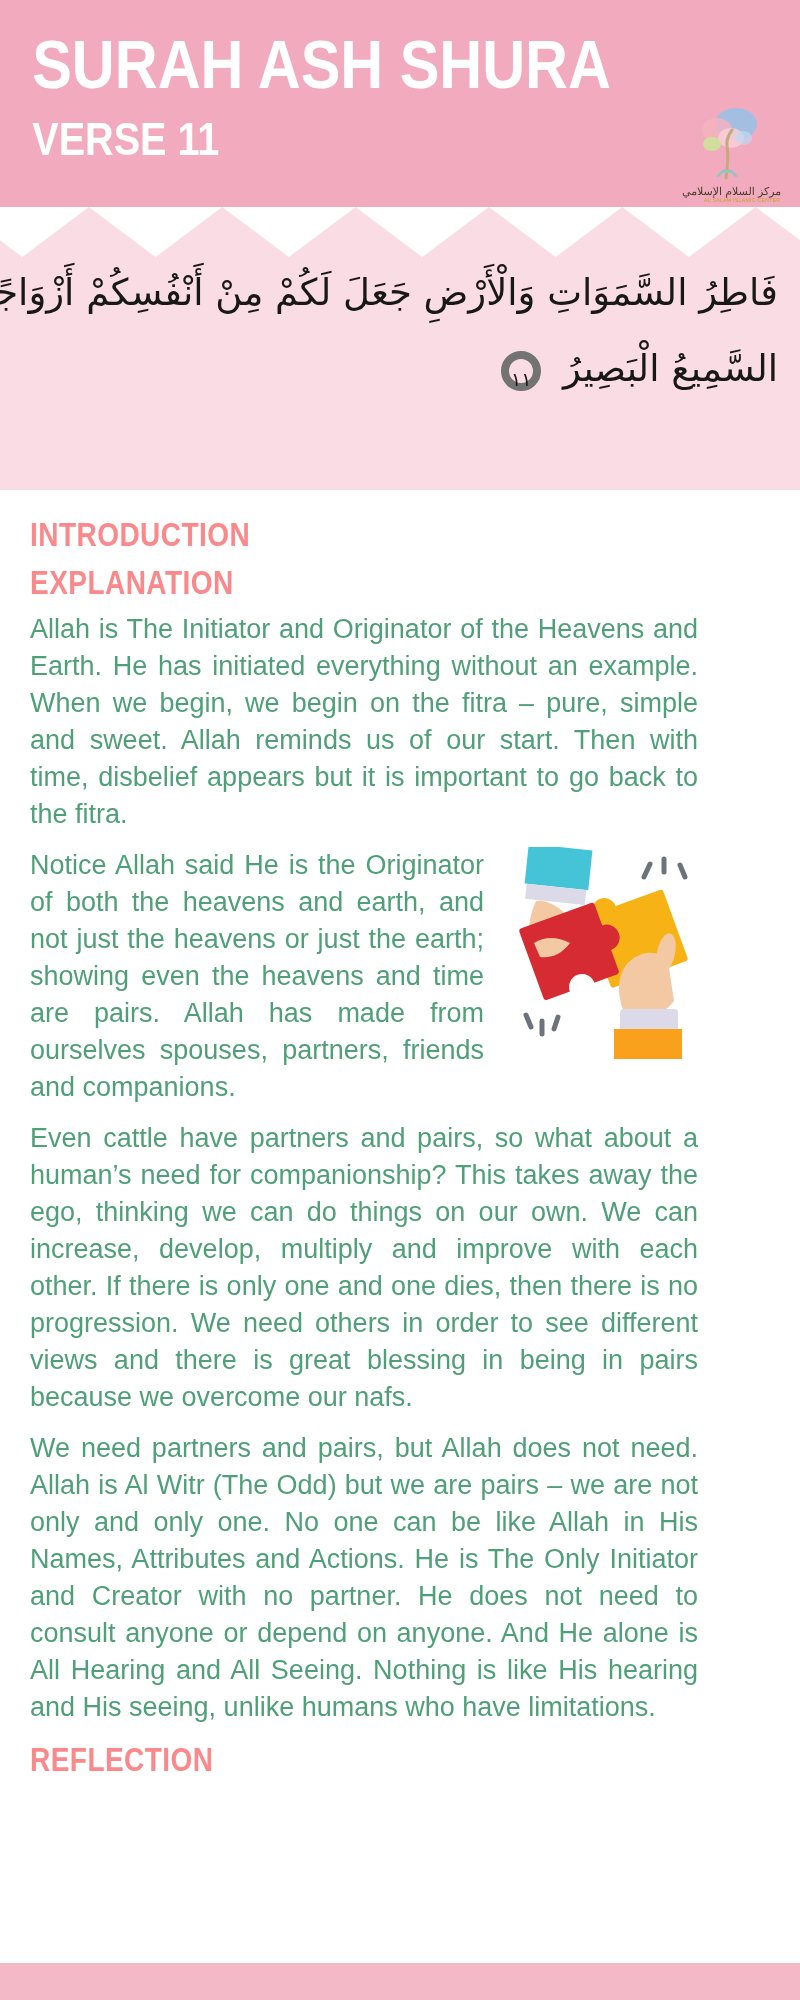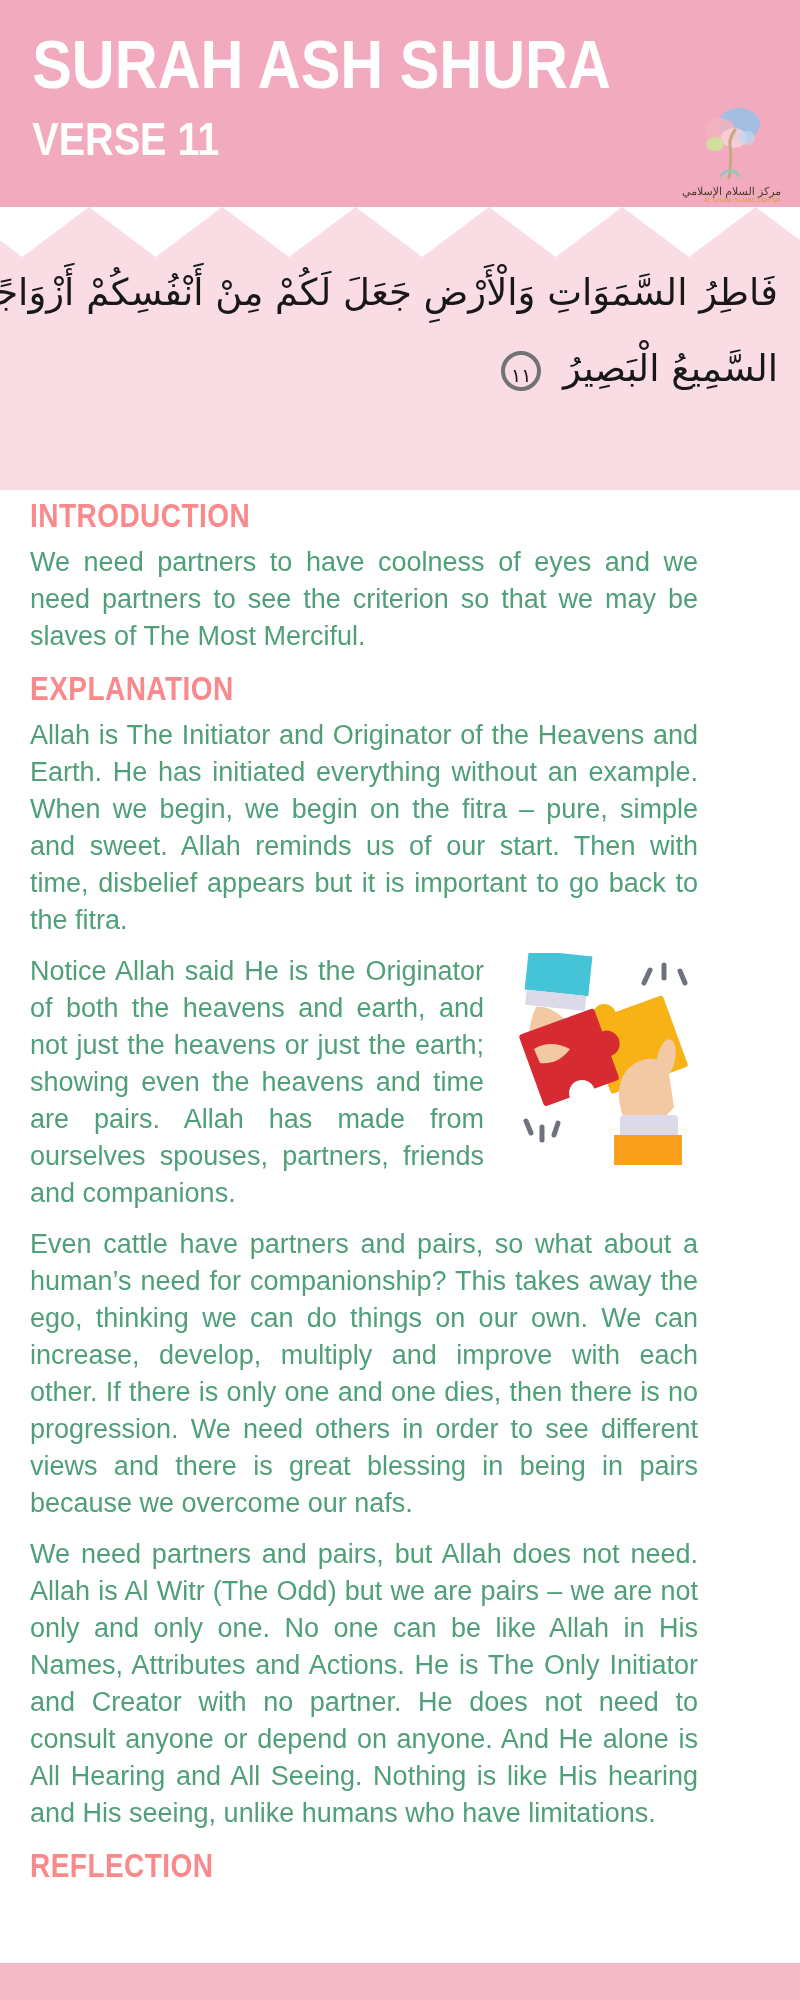--- a/index.html
+++ b/index.html
@@ -6,39 +6,39 @@
   .page{position:relative;width:800px;height:2000px;overflow:hidden;background:#ffffff;
         font-family:"Liberation Sans",sans-serif;}
 
   
   .header{position:relative;width:800px;height:207px;background:#f2abbe;overflow:visible;}
   .header-text{position:absolute;left:0;top:0;width:645px;text-align:left;}
   .title{margin:26px 0 0;color:#ffffff;font-weight:700;font-size:66px;letter-spacing:0;
          transform:scale(0.9,1.04);transform-origin:center;}
   .subtitle{margin:12px 0 0;color:#ffffff;font-weight:700;font-size:44px;
          transform:scale(0.9,1.04);transform-origin:center;}
-  .logo{position:absolute;right:26px;top:104px;width:92px;text-align:right;line-height:1;}
+  .logo{position:absolute;right:26px;top:104px;width:92px;text-align:center;line-height:1;}
   .logo-arabic{font-size:11px;color:#4a3b2a;margin-top:1px;white-space:nowrap;}
   .logo-english{font-size:10px;color:#c9a227;white-space:nowrap;letter-spacing:0.5px;
          transform:scale(0.52);transform-origin:center top;margin-top:1px;}
 
   
   .verse-section{position:relative;width:800px;height:283px;background:#fadde4;}
   .zigzag{display:block;position:absolute;top:0;left:0;}
   .verse-text{position:absolute;top:48px;left:0;width:800px;padding:0 22px;box-sizing:border-box;
          direction:rtl;color:#181818;font-family:"DejaVu Sans",sans-serif;font-size:37px;line-height:76px;}
   .v-line{text-align:center;white-space:nowrap;}
   .v-line-last{text-align:right;padding-left:10px;white-space:nowrap;}
-  .ayah-marker{display:inline-block;width:40px;height:40px;border:4px solid #737373;border-radius:50%;
+  .ayah-marker{display:inline-block;width:40px;height:40px;border:8px solid #737373;border-radius:50%;
          font-size:19px;line-height:40px;text-align:center;vertical-align:middle;margin:0 10px;
          box-sizing:border-box;background:transparent;}
 
   
   .main{position:relative;width:728px;height:1473px;box-sizing:border-box;
-        padding:4px 30px 0;overflow:hidden;background:#ffffff;}
+        padding:23px 30px 0;overflow:hidden;background:#ffffff;}
   .sec-h{margin:2px 0 8px;color:#f9898b;font-weight:700;font-size:33px;line-height:40px;
         letter-spacing:0.5px;transform:scaleX(0.85);transform-origin:0 50%;}
   .body-p{margin:0 0 14px;color:#4f9f78;font-size:27px;line-height:37px;text-align:justify;}
   .img-wrap{position:relative;}
   .illus{float:right;width:200px;height:212px;margin:0 0 4px 14px;}
   .clear{clear:both;height:0;}
 
   
   .footer{position:absolute;left:0;bottom:0;width:800px;height:37px;background:#f3b9c7;}
 </style>
@@ -86,21 +86,20 @@
       <div class="v-line-last">
         <span>السَّمِيعُ الْبَصِيرُ</span>
         <span class="ayah-marker">١١</span>
       </div>
     </div>
   </div>
 
   <div class="main">
 
     <div class="sec-h">INTRODUCTION</div>
-    <p class="body-p">We need partners to have coolness of eyes and we need partners to see the criterion so that we may be slaves of The Most Merciful.</p>
 
     <div class="sec-h">EXPLANATION</div>
     <p class="body-p">Allah is The Initiator and Originator of the Heavens and Earth. He has initiated everything without an example. When we begin, we begin on the fitra – pure, simple and sweet. Allah reminds us of our start. Then with time, disbelief appears but it is important to go back to the fitra.</p>
 
     <div class="img-wrap">
       <div class="illus">
         <svg width="200" height="212" viewBox="0 0 200 212">
 
           <g stroke="#6d727b" stroke-width="5" stroke-linecap="round">
             <line x1="146" y1="30" x2="152" y2="17"></line>

